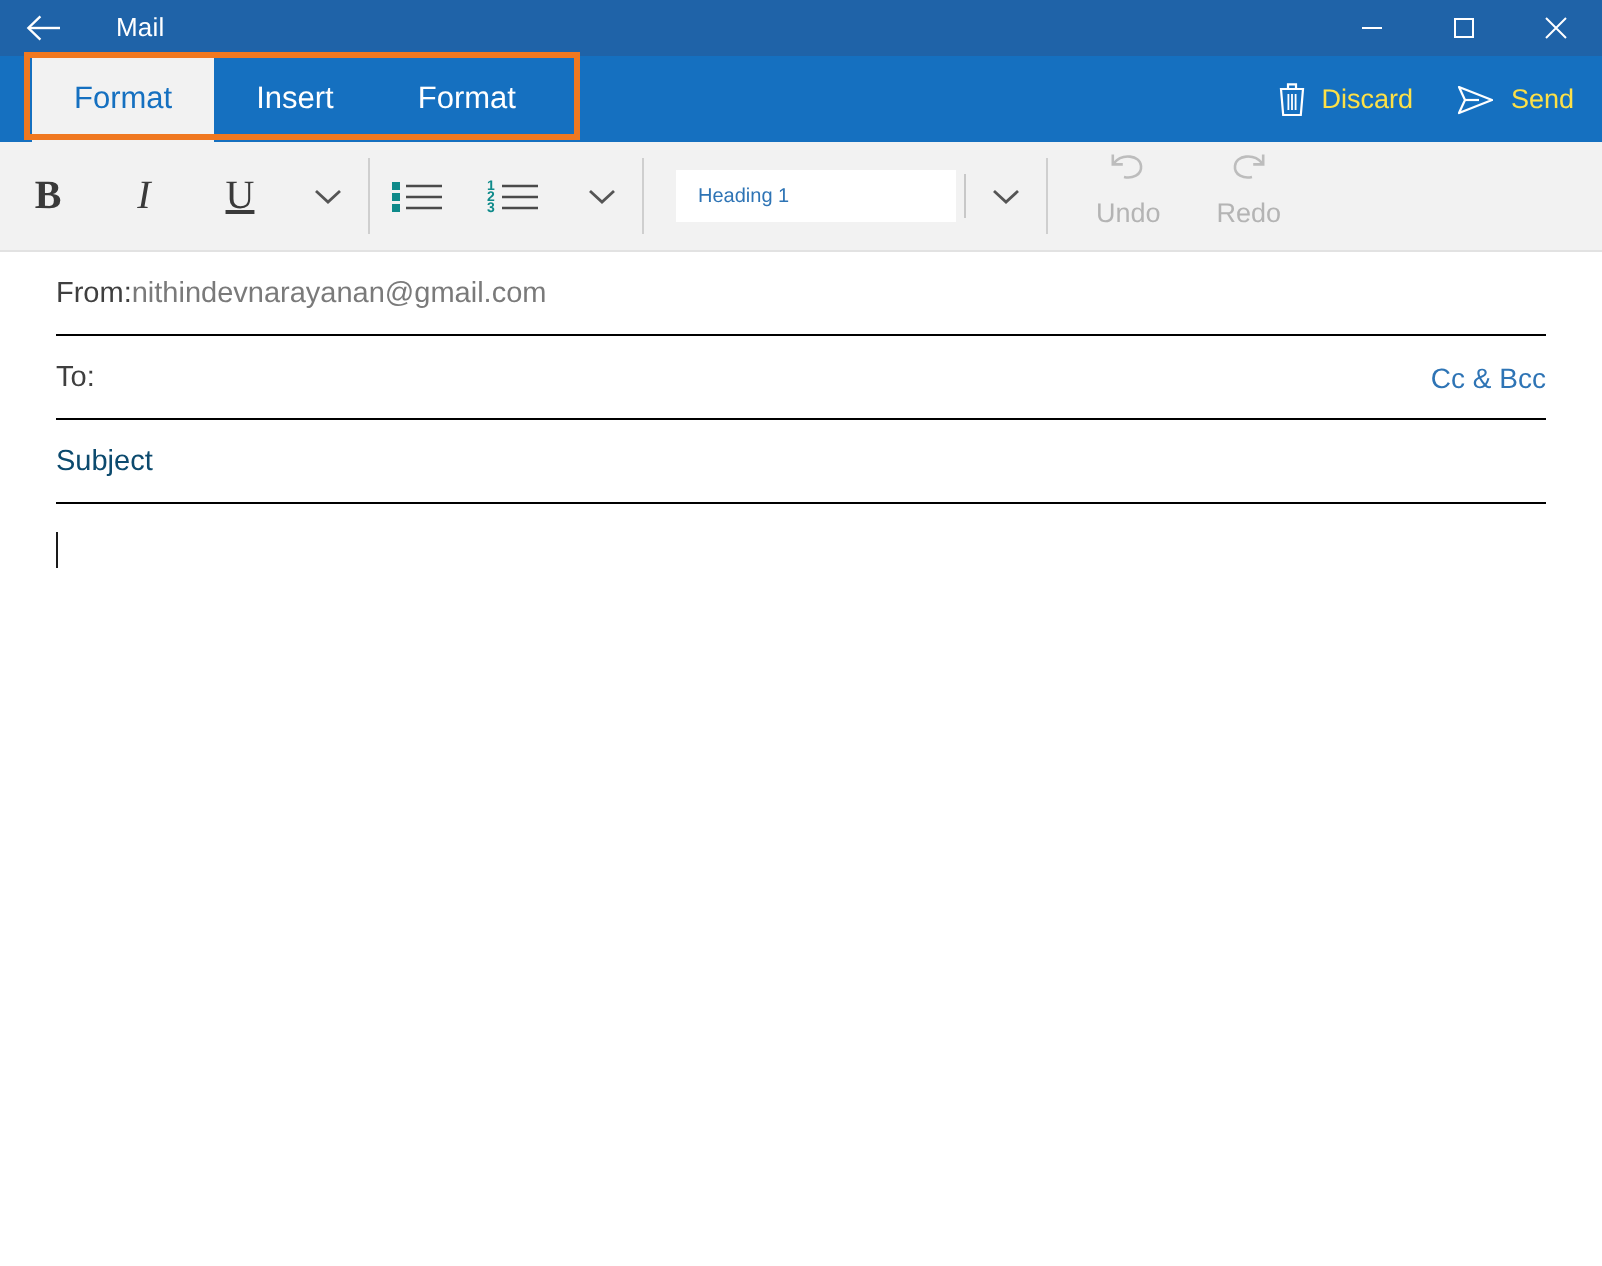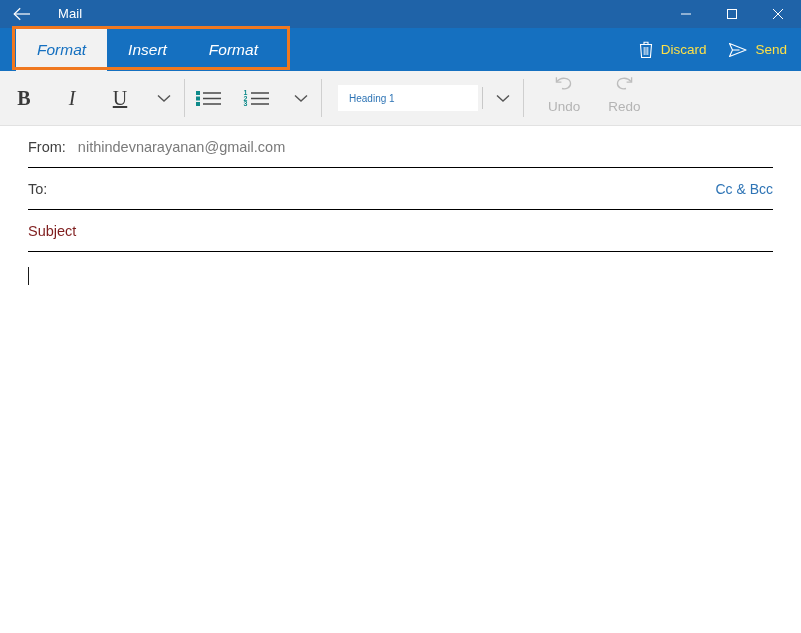--- a/index.html
+++ b/index.html
@@ -73,21 +73,20 @@
   }
   .tab {
     display: flex;
     align-items: center;
     justify-content: flex-end;
     padding: 0 21px;
     color: #ffffff;
     font-size: 15.5px;
     cursor: pointer;
     white-space: nowrap;
-    font-style: italic;
   }
   .tab.active {
     background: #F2F2F2;
     color: #1570C0;
   }
   .ribbon-actions {
     position: absolute;
     right: 14px; top: 0;
     height: 43px;
     display: flex;
@@ -219,25 +218,24 @@
     border-bottom: 1px solid #000000;
   }
   .field-label {
     color: #3F3F3F;
     font-size: 14.5px;
     white-space: nowrap;
   }
   .field-value {
     color: #7A7A7A;
     font-size: 14.5px;
-    margin-left: 12px;
     white-space: nowrap;
   }
   .field-placeholder {
-    color: #7f1d1d;
+    color: #0c4a6e;
     font-size: 14.5px;
     white-space: nowrap;
   }
   .cc-bcc {
     position: absolute;
     right: 0;
     color: #2E74B5;
     font-size: 14px;
     cursor: pointer;
     white-space: nowrap;

